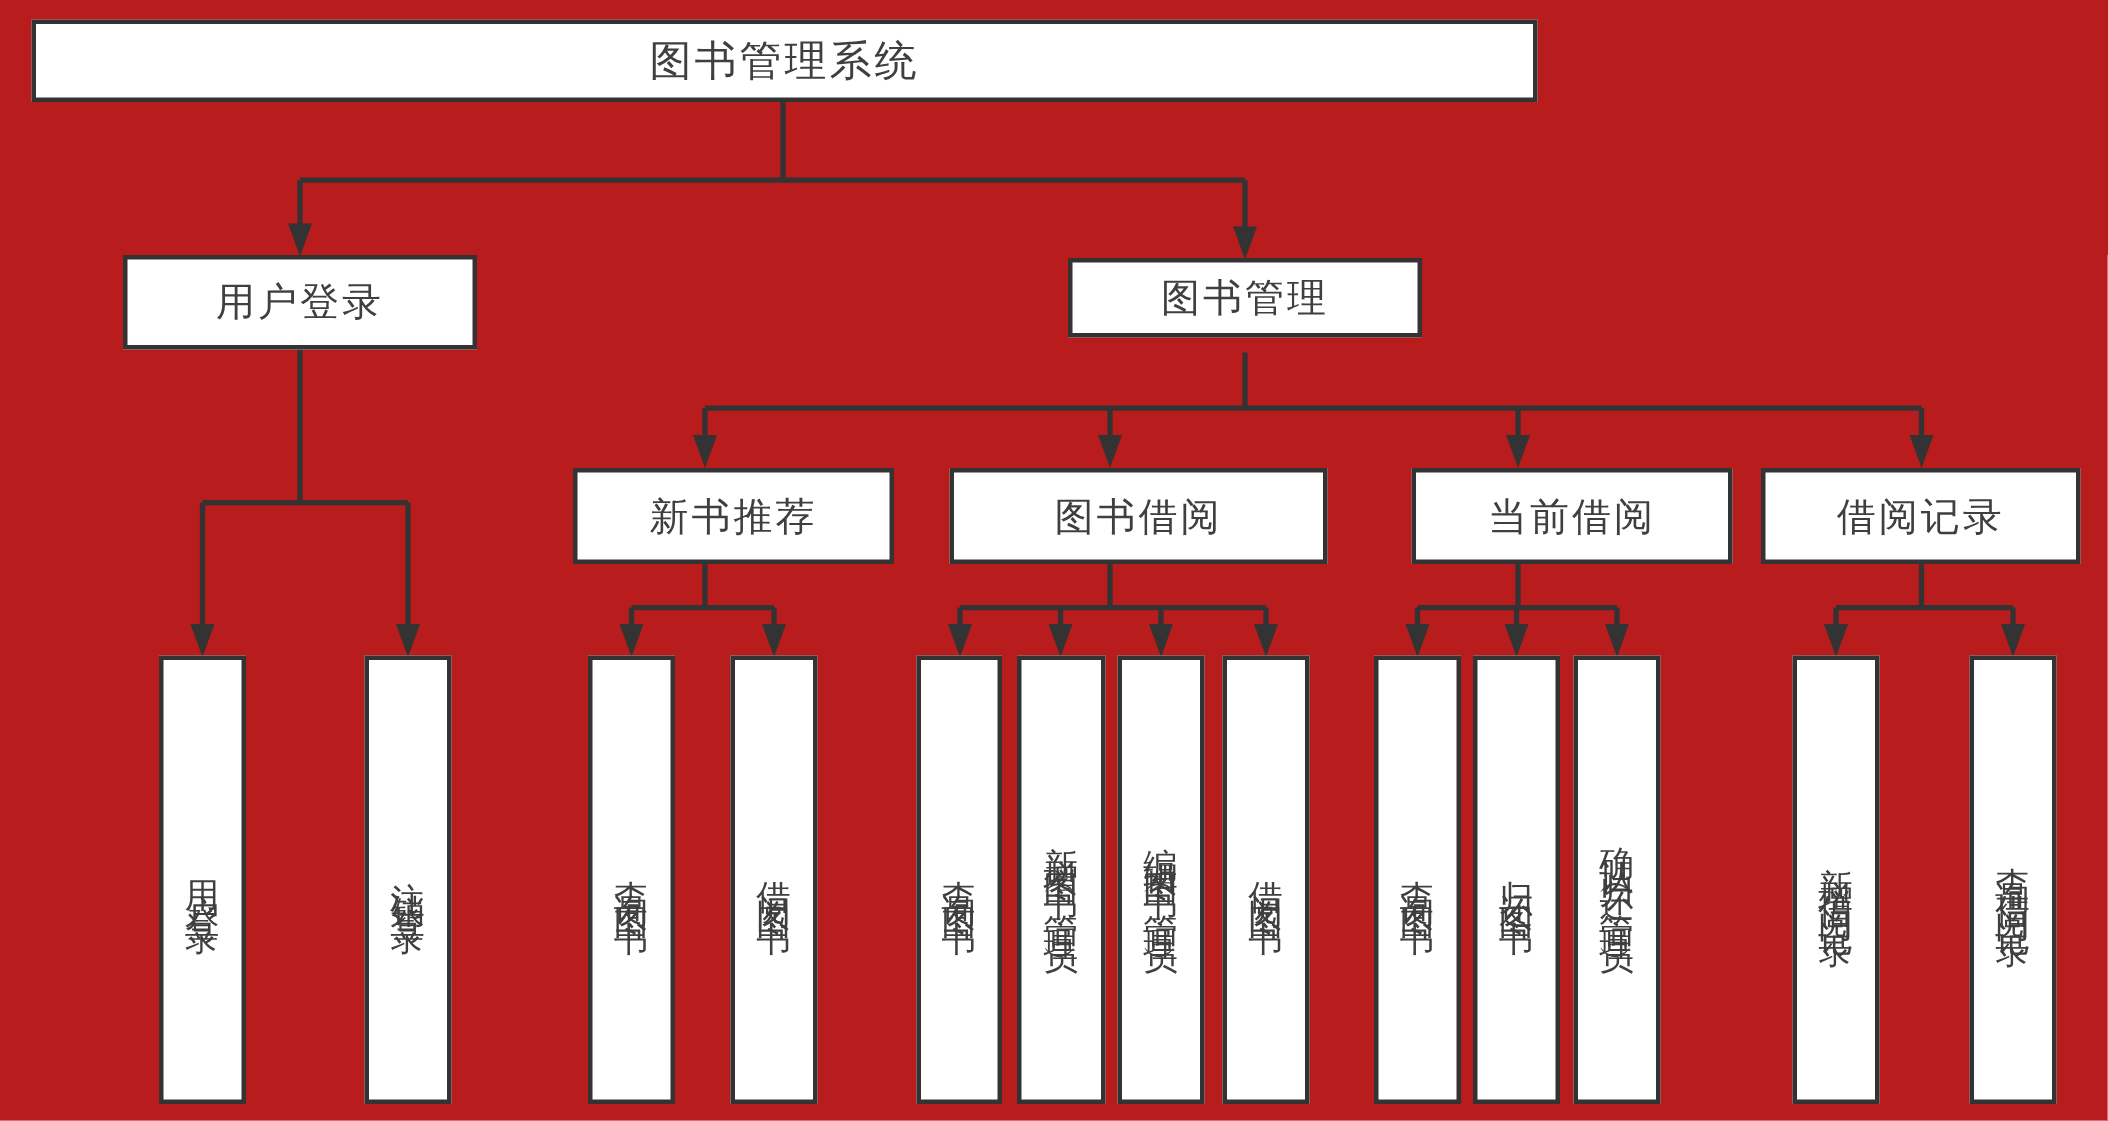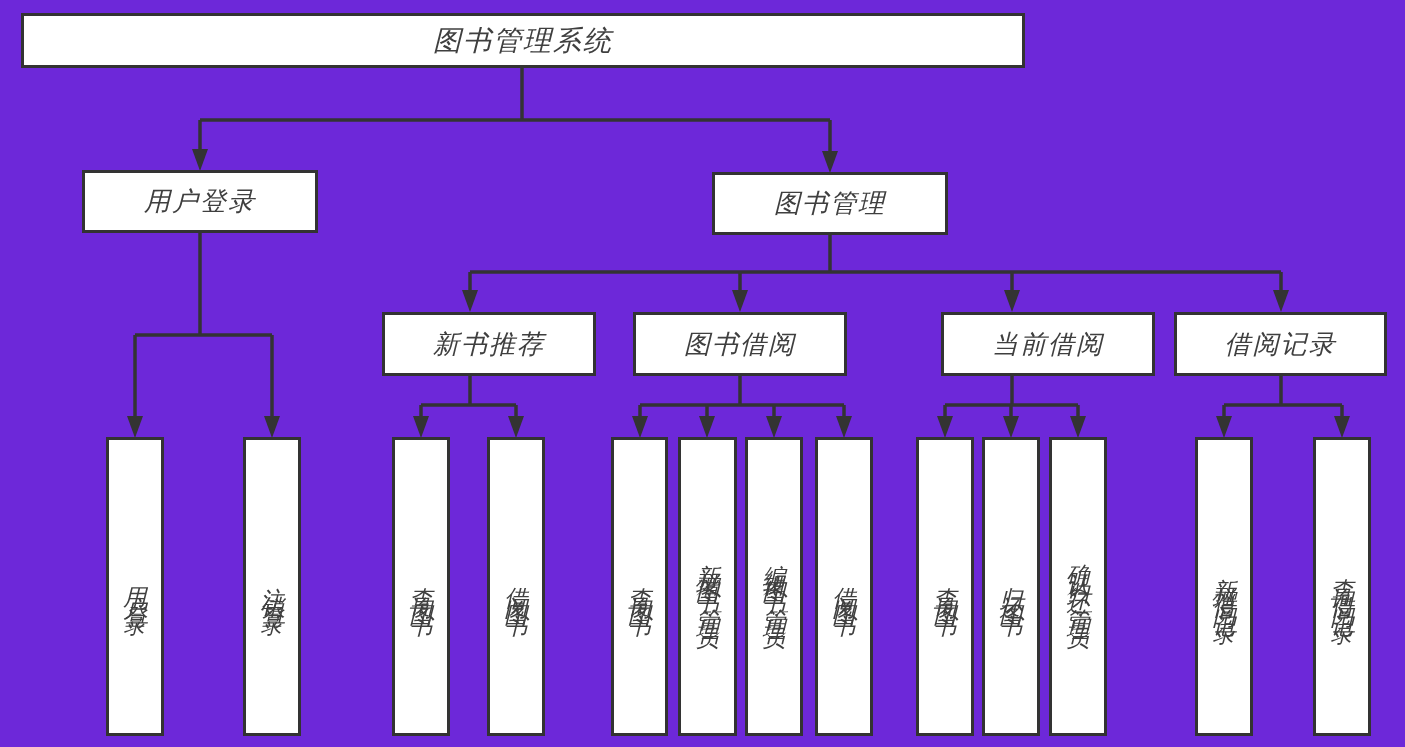--- a/index.html
+++ b/index.html
@@ -3,21 +3,21 @@
 <meta charset="utf-8">
 <style>
   * { margin: 0; padding: 0; box-sizing: border-box; }
   html, body { background: #ffffff; }
   body {
     width: 1405px; height: 747px;
     position: relative;
     font-family: "Liberation Sans", "DejaVu Sans", sans-serif;
     overflow: hidden;
   }
-  .stage { position: absolute; left: 0; top: 0; width: 1405px; height: 747px; background: #6d28d9; font-style: italic; }
+  .stage { position: absolute; left: 0; top: 0; width: 1405px; height: 747px; background: #b91c1c; }
   svg.connectors { position: absolute; left: 0; top: 0; pointer-events: none; }
   .node {
     position: absolute;
     background: #ffffff;
     border: 3px solid #333333;
     display: flex;
     align-items: center;
     justify-content: center;
     color: #3f3f3f;
   }
@@ -113,28 +113,28 @@
     </g>
   </svg>
 
   <div class="node root-box" style="left:21px; top:13px; width:1004px; height:55px;">
     <span>图书管理系统</span>
   </div>
 
   <div class="node branch" style="left:82px; top:170px; width:236px; height:63px;">
     <span>用户登录</span>
   </div>
-  <div class="node branch" style="left:712px; top:172px; width:236px; height:63px;">
+  <div class="node branch" style="left:712px; top:172px; width:236px; height:53px;">
     <span>图书管理</span>
   </div>
 
   <div class="node branch" style="left:382px; top:312px; width:214px; height:64px;">
     <span>新书推荐</span>
   </div>
-  <div class="node branch" style="left:633px; top:312px; width:214px; height:64px;">
+  <div class="node branch" style="left:633px; top:312px; width:252px; height:64px;">
     <span>图书借阅</span>
   </div>
   <div class="node branch" style="left:905px; top:312px; width:214px; height:64px;margin-left:36px;">
     <span>当前借阅</span>
   </div>
   <div class="node branch" style="left:1174px; top:312px; width:213px; height:64px;">
     <span>借阅记录</span>
   </div>
 
   <div class="node leaf" style="left:106px; top:437px; width:58px; height:299px;">

